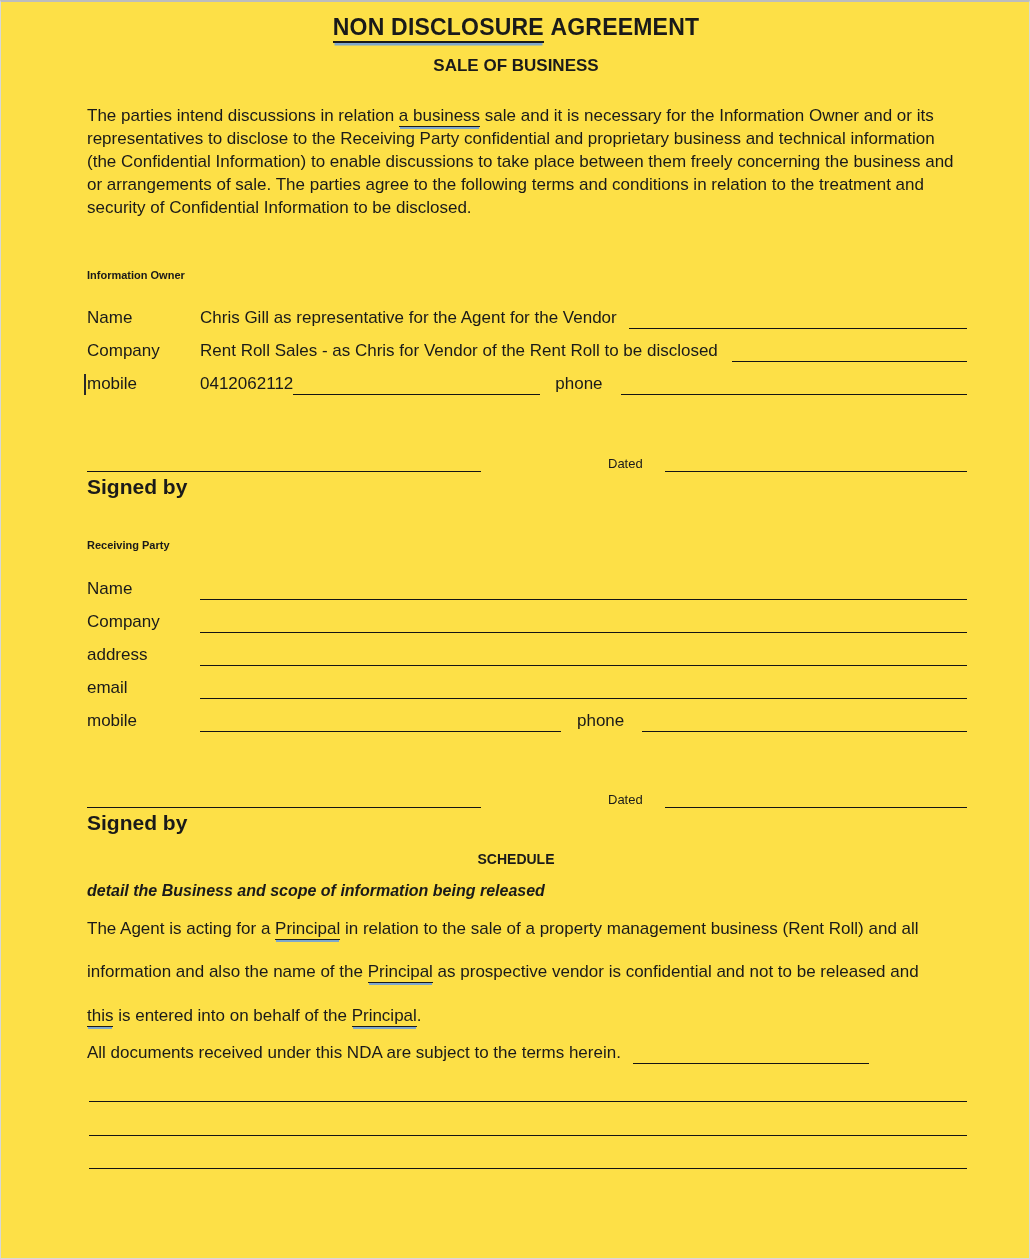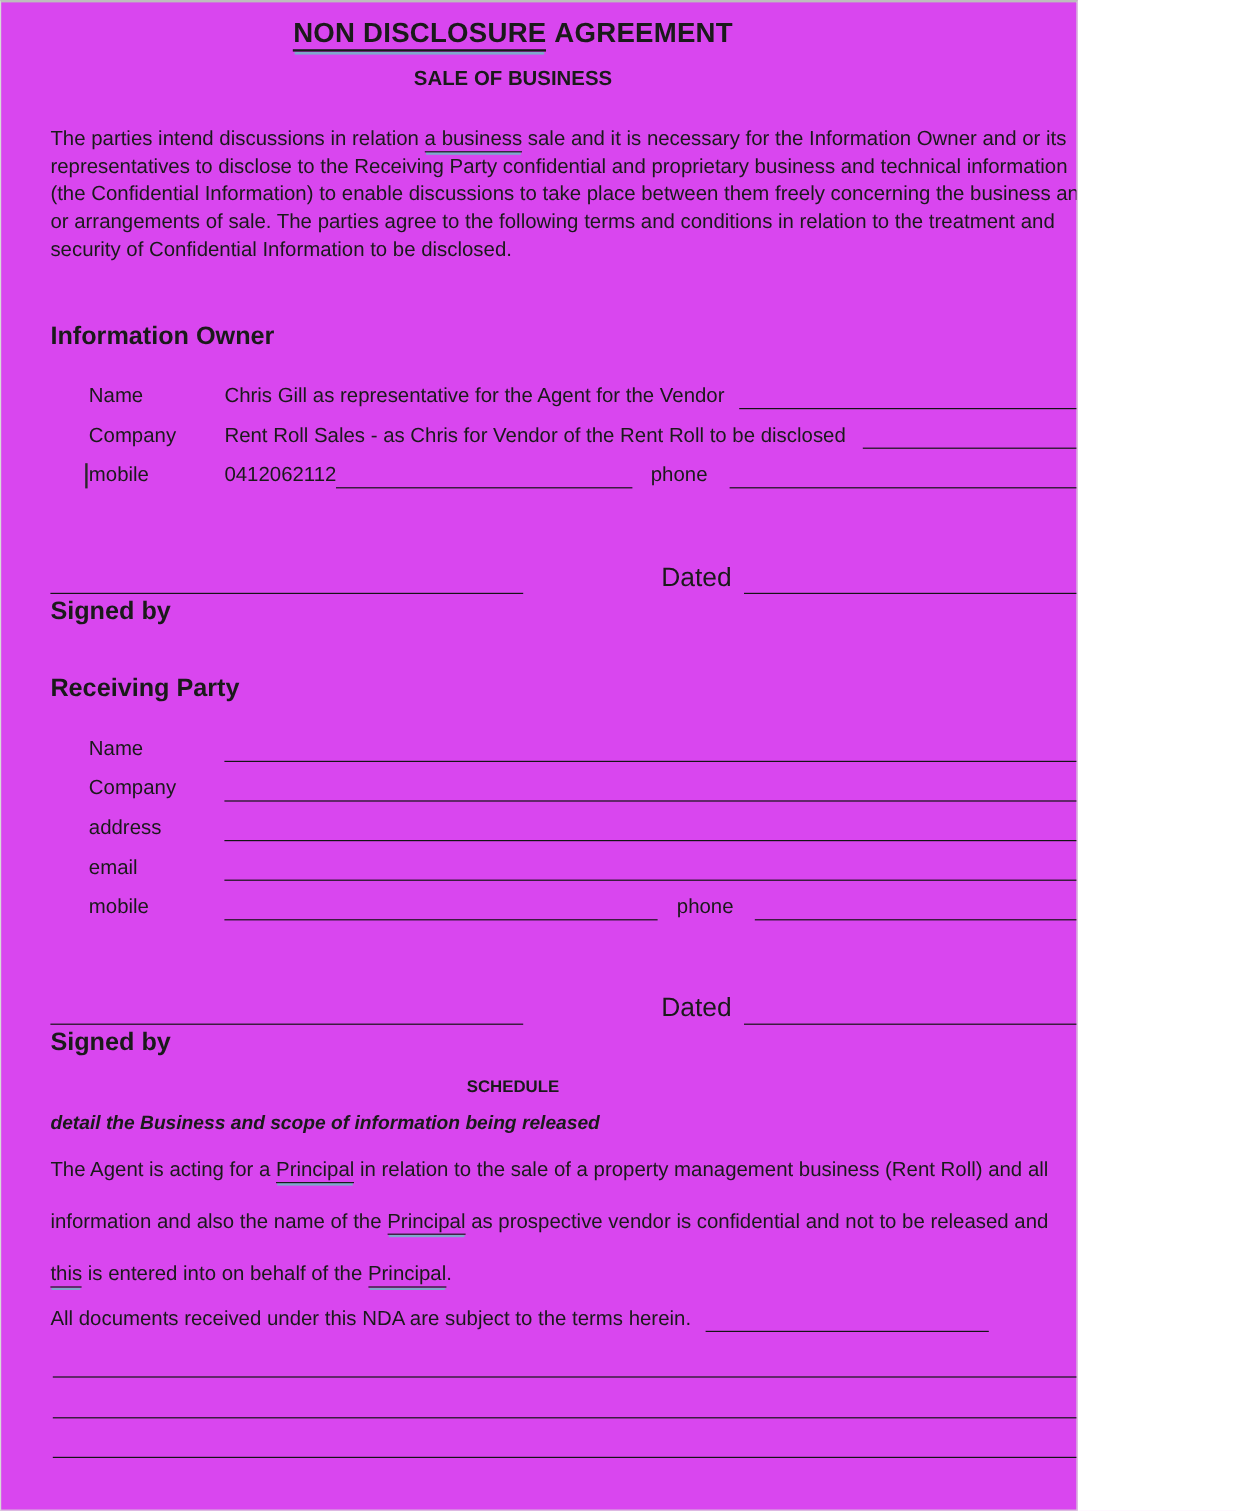--- a/index.html
+++ b/index.html
@@ -2,26 +2,26 @@
 <html><head>
 <meta charset="utf-8">
 <style>
   * { box-sizing: border-box; }
   html, body { margin: 0; padding: 0; background: #ffffff; }
   body {
     font-family: "Liberation Sans", sans-serif;
     color: #1a1a1a;
   }
   .page {
-    width: 898px;
+    width: 1030px;
     height: 1259px;
-    background: #d946ef;
+    background: #fde047;
     border: 1px solid #d8d8d8;
     border-top: 2px solid #bdbdbd;
-    padding: 10px 84px 8px 41px;
+    padding: 10px 84px 8px 86px;
     overflow: hidden;
     position: relative;
   }
   
   .doc-title {
     text-align: center;
     font-size: 23px;
     font-weight: bold;
     margin-top: 2px;
     letter-spacing: 0.2px;
@@ -43,57 +43,57 @@
     line-height: 23px;
     margin-top: 28px;
     width: 880px;
   }
   .ul-word {
     border-bottom: 1px solid #1a1a1a;
     box-shadow: 0 3px 0 -1px #7fa8cc;
     padding-bottom: 0.5px;
   }
   .section-heading {
-    font-size: 21px;
+    font-size: 11px;
     font-weight: bold;
   }
   
   .field-row {
     display: flex;
     align-items: baseline;
     font-size: 17px;
     margin-bottom: 12px;
     width: 880px;
   }
   .field-label {
     width: 113px;
     flex: 0 0 113px;
     position: relative;
-    margin-left: 32px;
   }
   .caret {
     position: absolute;
     left: -3px;
     top: 0px;
     width: 1.5px;
     height: 21px;
     background: #2a2a2a;
   }
   .line {
     display: inline-block;
     border-bottom: 1.4px solid #141414;
   }
   .line::before { content: "\200B"; }
   .grow { flex: 1 1 auto; }
   
   .sig-row {
     display: flex;
     align-items: baseline;
-    font-size: 22px;
-    width: 880px;
+    font-size: 13px;
+    width: 880px;
+    gap: 12px;
   }
   .sig-line { flex: 0 0 394px; }
   .dated-label { margin-left: 115px; }
   .dated-line { flex: 1 1 auto; margin-left: 10px; }
   .signed-by {
     font-size: 21px;
     font-weight: bold;
     margin-top: 3px;
   }
   

